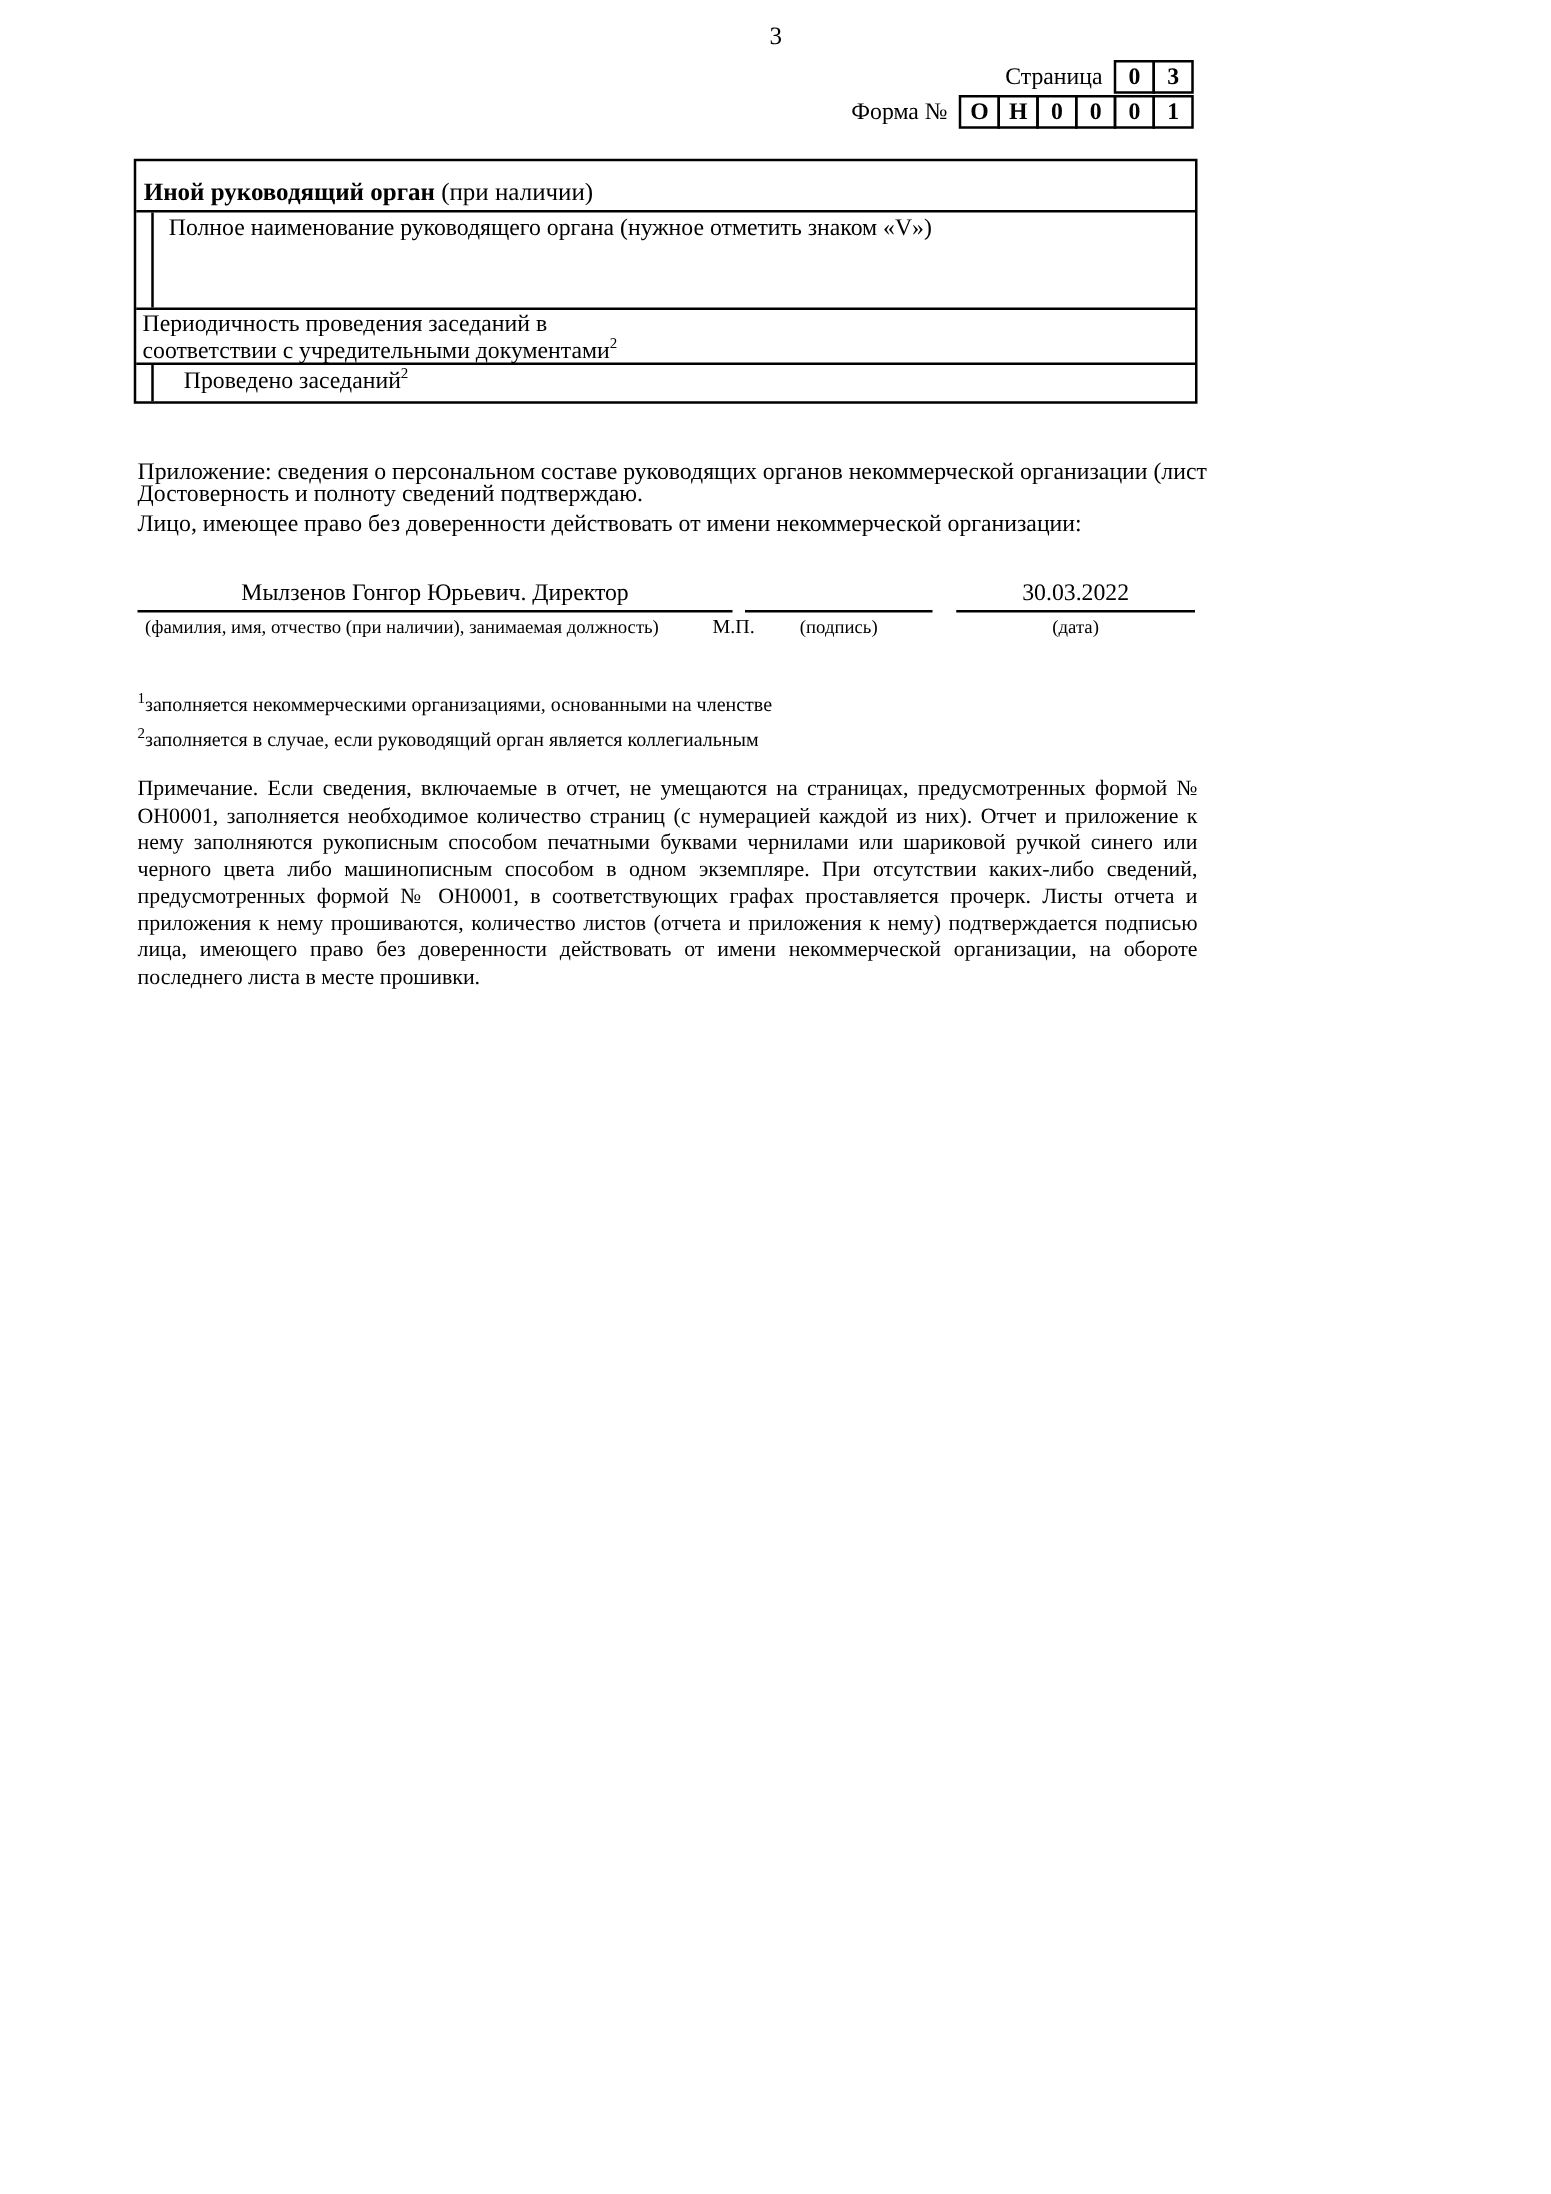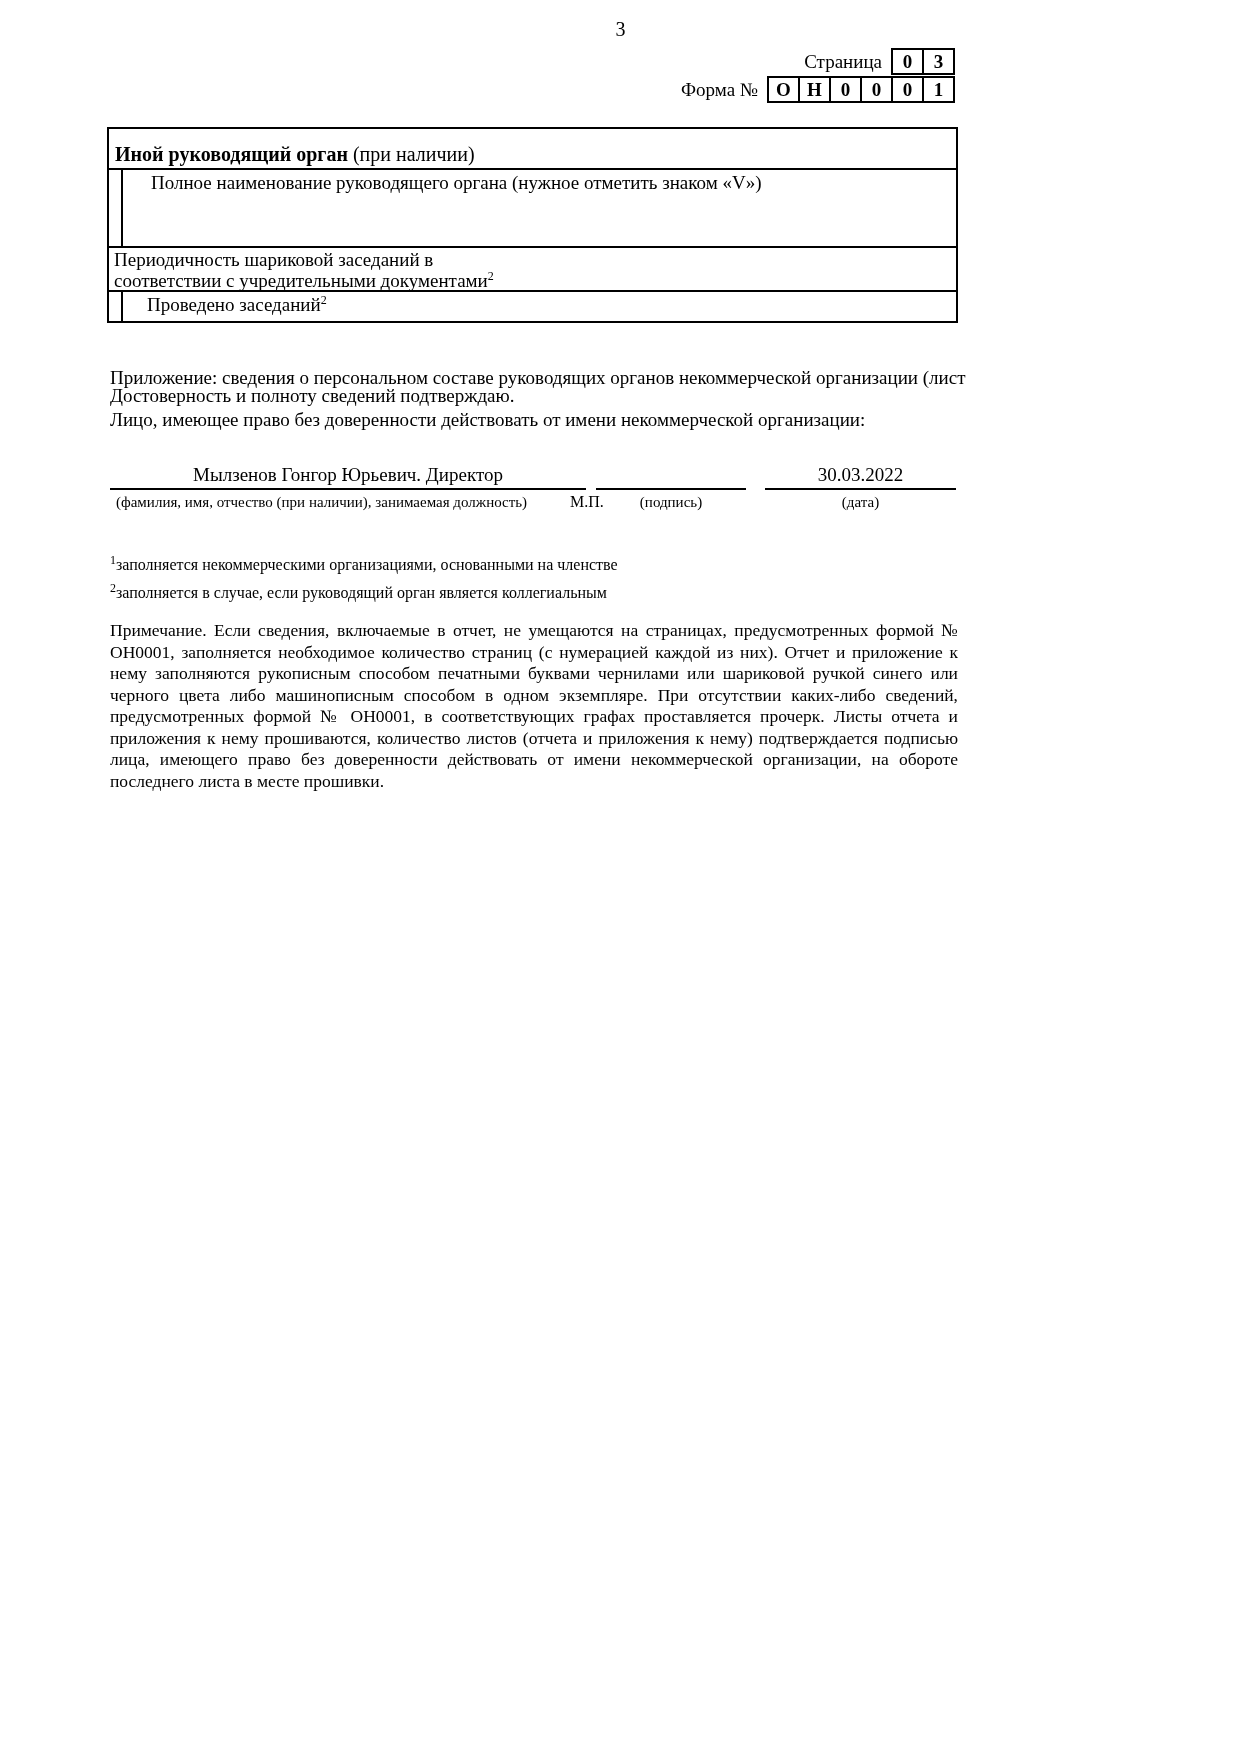--- a/index.html
+++ b/index.html
@@ -27,21 +27,21 @@
   
   .table46 { left:107px; top:127px; width:851px; height:196px; border:2px solid #000; display:flex; }
   .col-num { width:53px; border-right:2px solid #000; font-weight:bold; font-size:19px; padding-top:4px; text-align:center; }
   .col-main { flex:1; display:flex; flex-direction:column; }
   .row-title { height:41px; border-bottom:2px solid #000; padding:2px 0 0 6px; }
   .title-line { font-size:20px; line-height:21px;margin-top:13px; }
   .b { font-weight:bold; }
   .subtitle { font-size:15px; line-height:17px; padding-left:4px; }
   .row-orgname { height:78px; border-bottom:2px solid #000; position:relative; }
   .row-orgname::before { content:""; position:absolute; left:12px; top:0; bottom:0; border-left:2px solid #000; }
-  .orgname-label { padding:2px 0 0 26px; font-size:19px; line-height:22px;margin-left:16px; }
+  .orgname-label { padding:2px 0 0 26px; font-size:19px; line-height:22px; }
   .options { position:relative; height:52px; }
   .opt { position:absolute; top:0; width:160px; text-align:center; font-size:19px; }
   .opt-collegial { left:66px; }
   .opt-sole { left:476px; }
   .checkbox { width:26px; height:26px; border:2px solid #000; margin:3px auto 0; background:#fff; }
   .row-period { height:44px; border-bottom:2px solid #000; font-size:19px; line-height:21px; padding:1px 0 0 5px; }
   .row-meetings { flex:1; position:relative; }
   .meetings-inner { position:absolute; left:12px; top:0; bottom:0; right:0; border-left:2px solid #000; padding:2px 0 0 24px; font-size:19px; }
   sup { font-size:12px; vertical-align:super; line-height:0; }
 
@@ -100,21 +100,21 @@
   <div class="col-main">
     <div class="row-title">
       <div class="title-line">
         <span class="b">Иной руководящий орган</span><span> (при наличии)</span>
       </div>
     </div>
     <div class="row-orgname">
       <div class="orgname-label">Полное наименование руководящего органа (нужное отметить знаком «V»)</div>
     </div>
     <div class="row-period">
-      <div><span>Периодичность шариковой заседаний в</span></div>
+      <div><span>Периодичность проведения заседаний в</span></div>
       <div><span>соответствии с учредительными документами</span><sup>2</sup></div>
     </div>
     <div class="row-meetings">
       <div class="meetings-inner">
         <span>Проведено заседаний</span><sup>2</sup>
       </div>
     </div>
   </div>
 </div>
 

